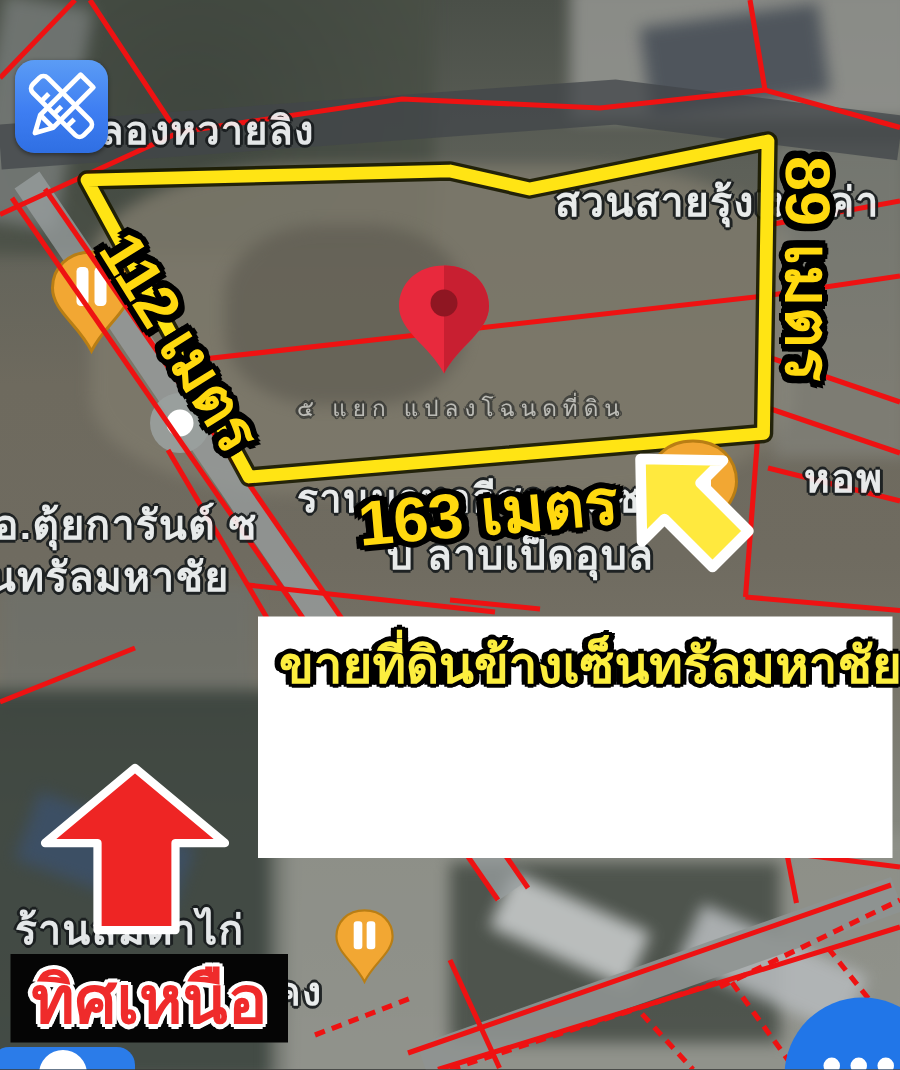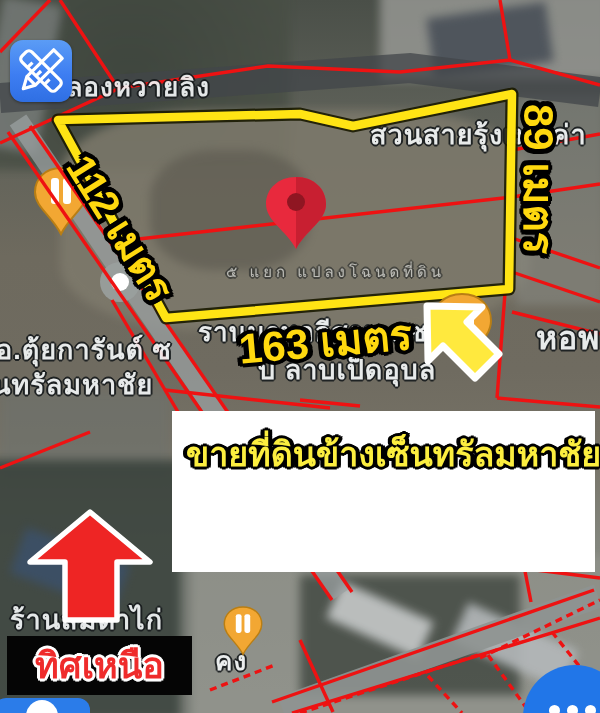--- a/index.html
+++ b/index.html
@@ -17,34 +17,34 @@
   }
   .measure{
     position:absolute;white-space:nowrap;font-weight:800;color:#ffd90f;
     text-shadow:4px 0 0 #000,-4px 0 0 #000,0 4px 0 #000,0 -4px 0 #000,
       3px 3px 0 #000,-3px 3px 0 #000,3px -3px 0 #000,-3px -3px 0 #000,
       5px 2px 0 #000,-5px 2px 0 #000,5px -2px 0 #000,-5px -2px 0 #000;
     transform-origin:0 0;
   }
   .infobox{
     position:absolute;left:172px;top:411px;width:423px;height:161px;background:#ffffff;
-    box-sizing:border-box;padding:18px 14px 8px 14px;
+    box-sizing:border-box;padding:8px 14px 8px 14px;
   }
   .infoline{
     white-space:nowrap;font-weight:800;font-size:34px;line-height:50px;color:#fcee3f;
     text-shadow:3px 0 0 #000,-3px 0 0 #000,0 3px 0 #000,0 -3px 0 #000,
       2px 2px 0 #000,-2px 2px 0 #000,2px -2px 0 #000,-2px -2px 0 #000,
       4px 1px 0 #000,-4px 1px 0 #000,4px -1px 0 #000,-4px -1px 0 #000;
   }
   .northbox{
     position:absolute;left:7px;top:636px;width:185px;height:59px;background:#050505;
     display:flex;align-items:center;justify-content:center;
   }
   .northtext{
-    font-weight:800;font-size:36px;color:#ef2b2b;white-space:nowrap;
+    font-weight:800;font-size:44px;color:#ef2b2b;white-space:nowrap;
     text-shadow:3px 0 0 #fff,-3px 0 0 #fff,0 3px 0 #fff,0 -3px 0 #fff,
       2px 2px 0 #fff,-2px 2px 0 #fff,2px -2px 0 #fff,-2px -2px 0 #fff;
   }
   .editbtn{
     position:absolute;left:10px;top:40px;width:62px;height:62px;border-radius:13px;
     background:linear-gradient(180deg,#5b9cf5 0%,#3e7ef2 55%,#2f6fe3 100%);
     border:none;padding:0;cursor:pointer;box-shadow:0 1px 3px rgba(0,0,0,.4);
   }
   .morebtn{
     position:absolute;left:523px;top:665px;width:104px;height:104px;border-radius:50%;
@@ -128,28 +128,28 @@
       <line x1="300" y1="713" x2="478" y2="655"></line>
       <line x1="428" y1="676" x2="462" y2="713"></line>
       <line x1="488" y1="655" x2="530" y2="713"></line>
       <line x1="552" y1="632" x2="600" y2="692"></line>
       <line x1="210" y1="690" x2="275" y2="665"></line>
     </g>
   </svg>
 
   <div class="maplabel" style="left:48px;top:66px;font-size:26px;">คลองหวายลิง</div>
   <div class="maplabel" style="left:370px;top:113px;font-size:27px;">สวนสายรุ้งเมคค่า</div>
-  <div class="maplabel" style="left:198px;top:260px;font-size:15px;letter-spacing:4px;opacity:.55;font-weight:400;margin-left:28px;">๕ แยก แปลงโฉนดที่ดิน</div>
+  <div class="maplabel" style="left:198px;top:260px;font-size:15px;letter-spacing:4px;opacity:.55;font-weight:400;">๕ แยก แปลงโฉนดที่ดิน</div>
   <div class="maplabel" style="left:198px;top:311px;font-size:26px;">รานมาทาอีสาน แซ</div>
   <div class="maplabel" style="left:258px;top:348px;font-size:27px;">บ ลาบเป็ดอุบล</div>
   <div class="maplabel" style="left:-4px;top:328px;font-size:27px;">อ.ตุ้ยการันต์ ซ</div>
   <div class="maplabel" style="left:-8px;top:363px;font-size:27px;">นทรัลมหาชัย</div>
-  <div class="maplabel" style="left:536px;top:312px;font-size:32px;">หอพ</div>
+  <div class="maplabel" style="left:536px;top:298px;font-size:26px;">หอพ</div>
   <div class="maplabel" style="left:10px;top:598px;font-size:27px;">ร้านส้มตำไก่</div>
-  <div class="maplabel" style="left:183px;top:640px;font-size:26px;margin-left:32px;">คง</div>
+  <div class="maplabel" style="left:183px;top:640px;font-size:26px;">คง</div>
 
   <svg width="600" height="713" viewBox="0 0 600 713">
 
     <g>
       <polygon points="58,120 300,114 353,126 512,94 509,289 166,318" fill="none" stroke="#1a1a00" stroke-width="13" stroke-linejoin="round" opacity="0.9"></polygon>
       <polygon points="58,120 300,114 353,126 512,94 509,289 166,318" fill="none" stroke="#ffe414" stroke-width="8.5" stroke-linejoin="round"></polygon>
     </g>
 
     <g transform="translate(462,330)">
       <path d="M0,-36 C18,-36 29,-24 29,-9 C29,8 10,18 0,38 C-10,18 -29,8 -29,-9 C-29,-24 -18,-36 0,-36 Z" fill="#f2a733" stroke="#b97e14" stroke-width="2"></path>

